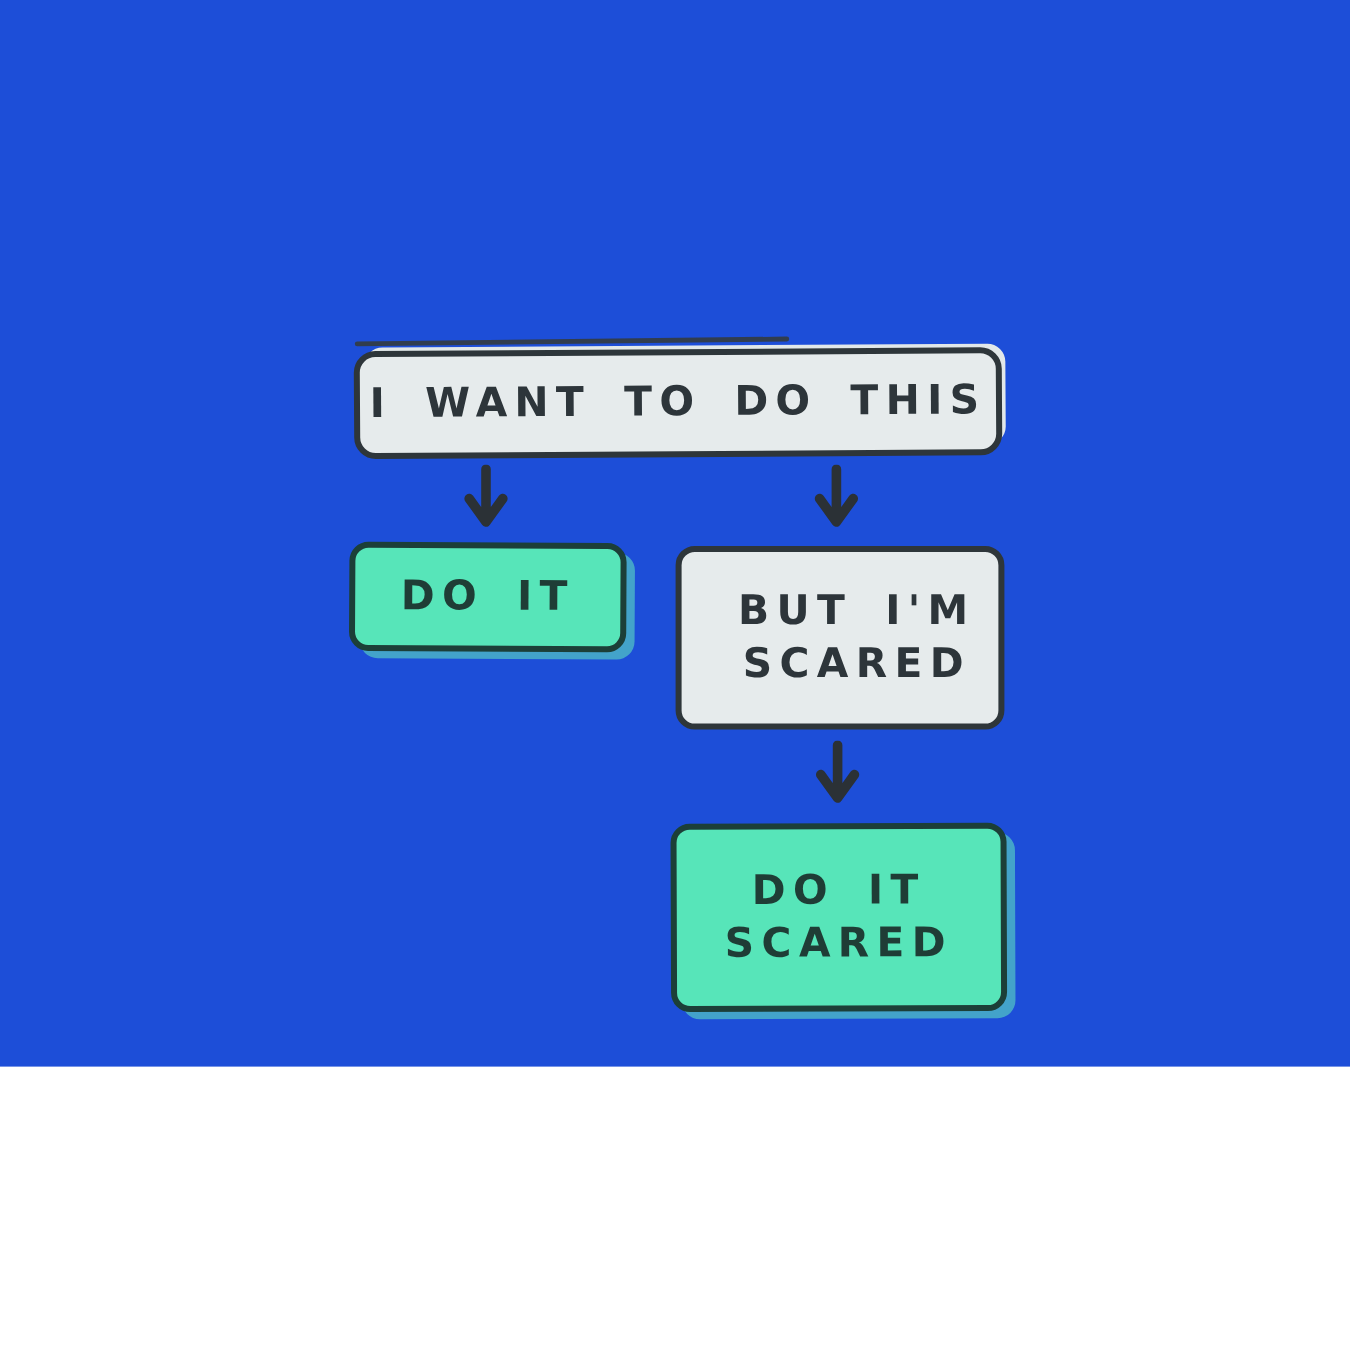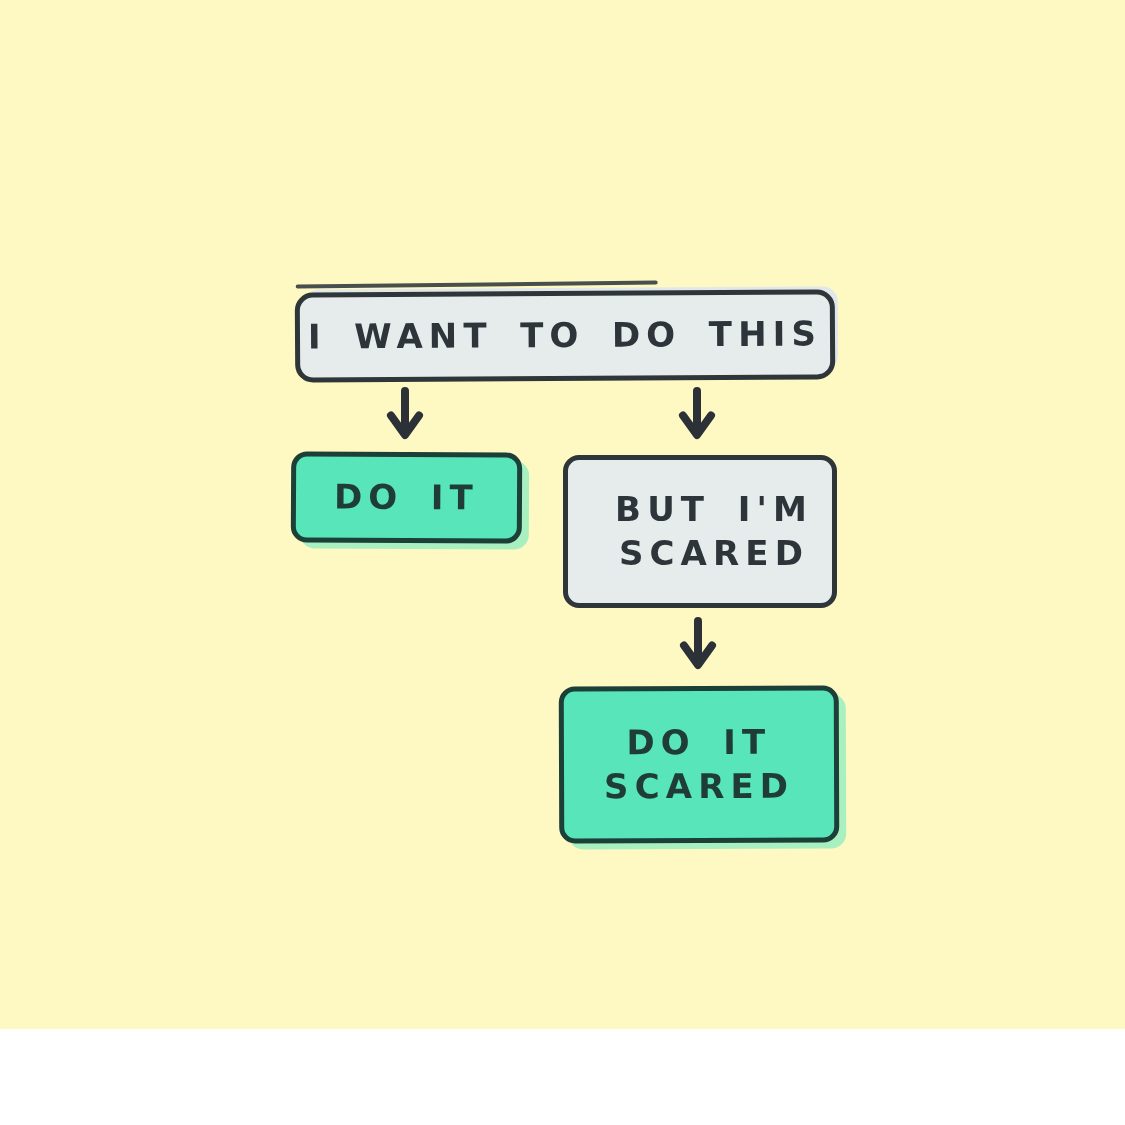--- a/index.html
+++ b/index.html
@@ -3,22 +3,22 @@
 <meta charset="utf-8">
 <style>
   html, body {
     margin: 0;
     padding: 0;
     background: #ffffff;
   }
   .canvas {
     position: relative;
     width: 1125px;
-    height: 1029px;
-    background: #fef9c3;
+    height: 889px;
+    background: #1d4ed8;
     overflow: hidden;
     font-family: "DejaVu Sans", "Liberation Sans", sans-serif;
   }
   .node {
     position: absolute;
     box-sizing: border-box;
     display: flex;
     flex-direction: column;
     align-items: center;
     justify-content: center;

